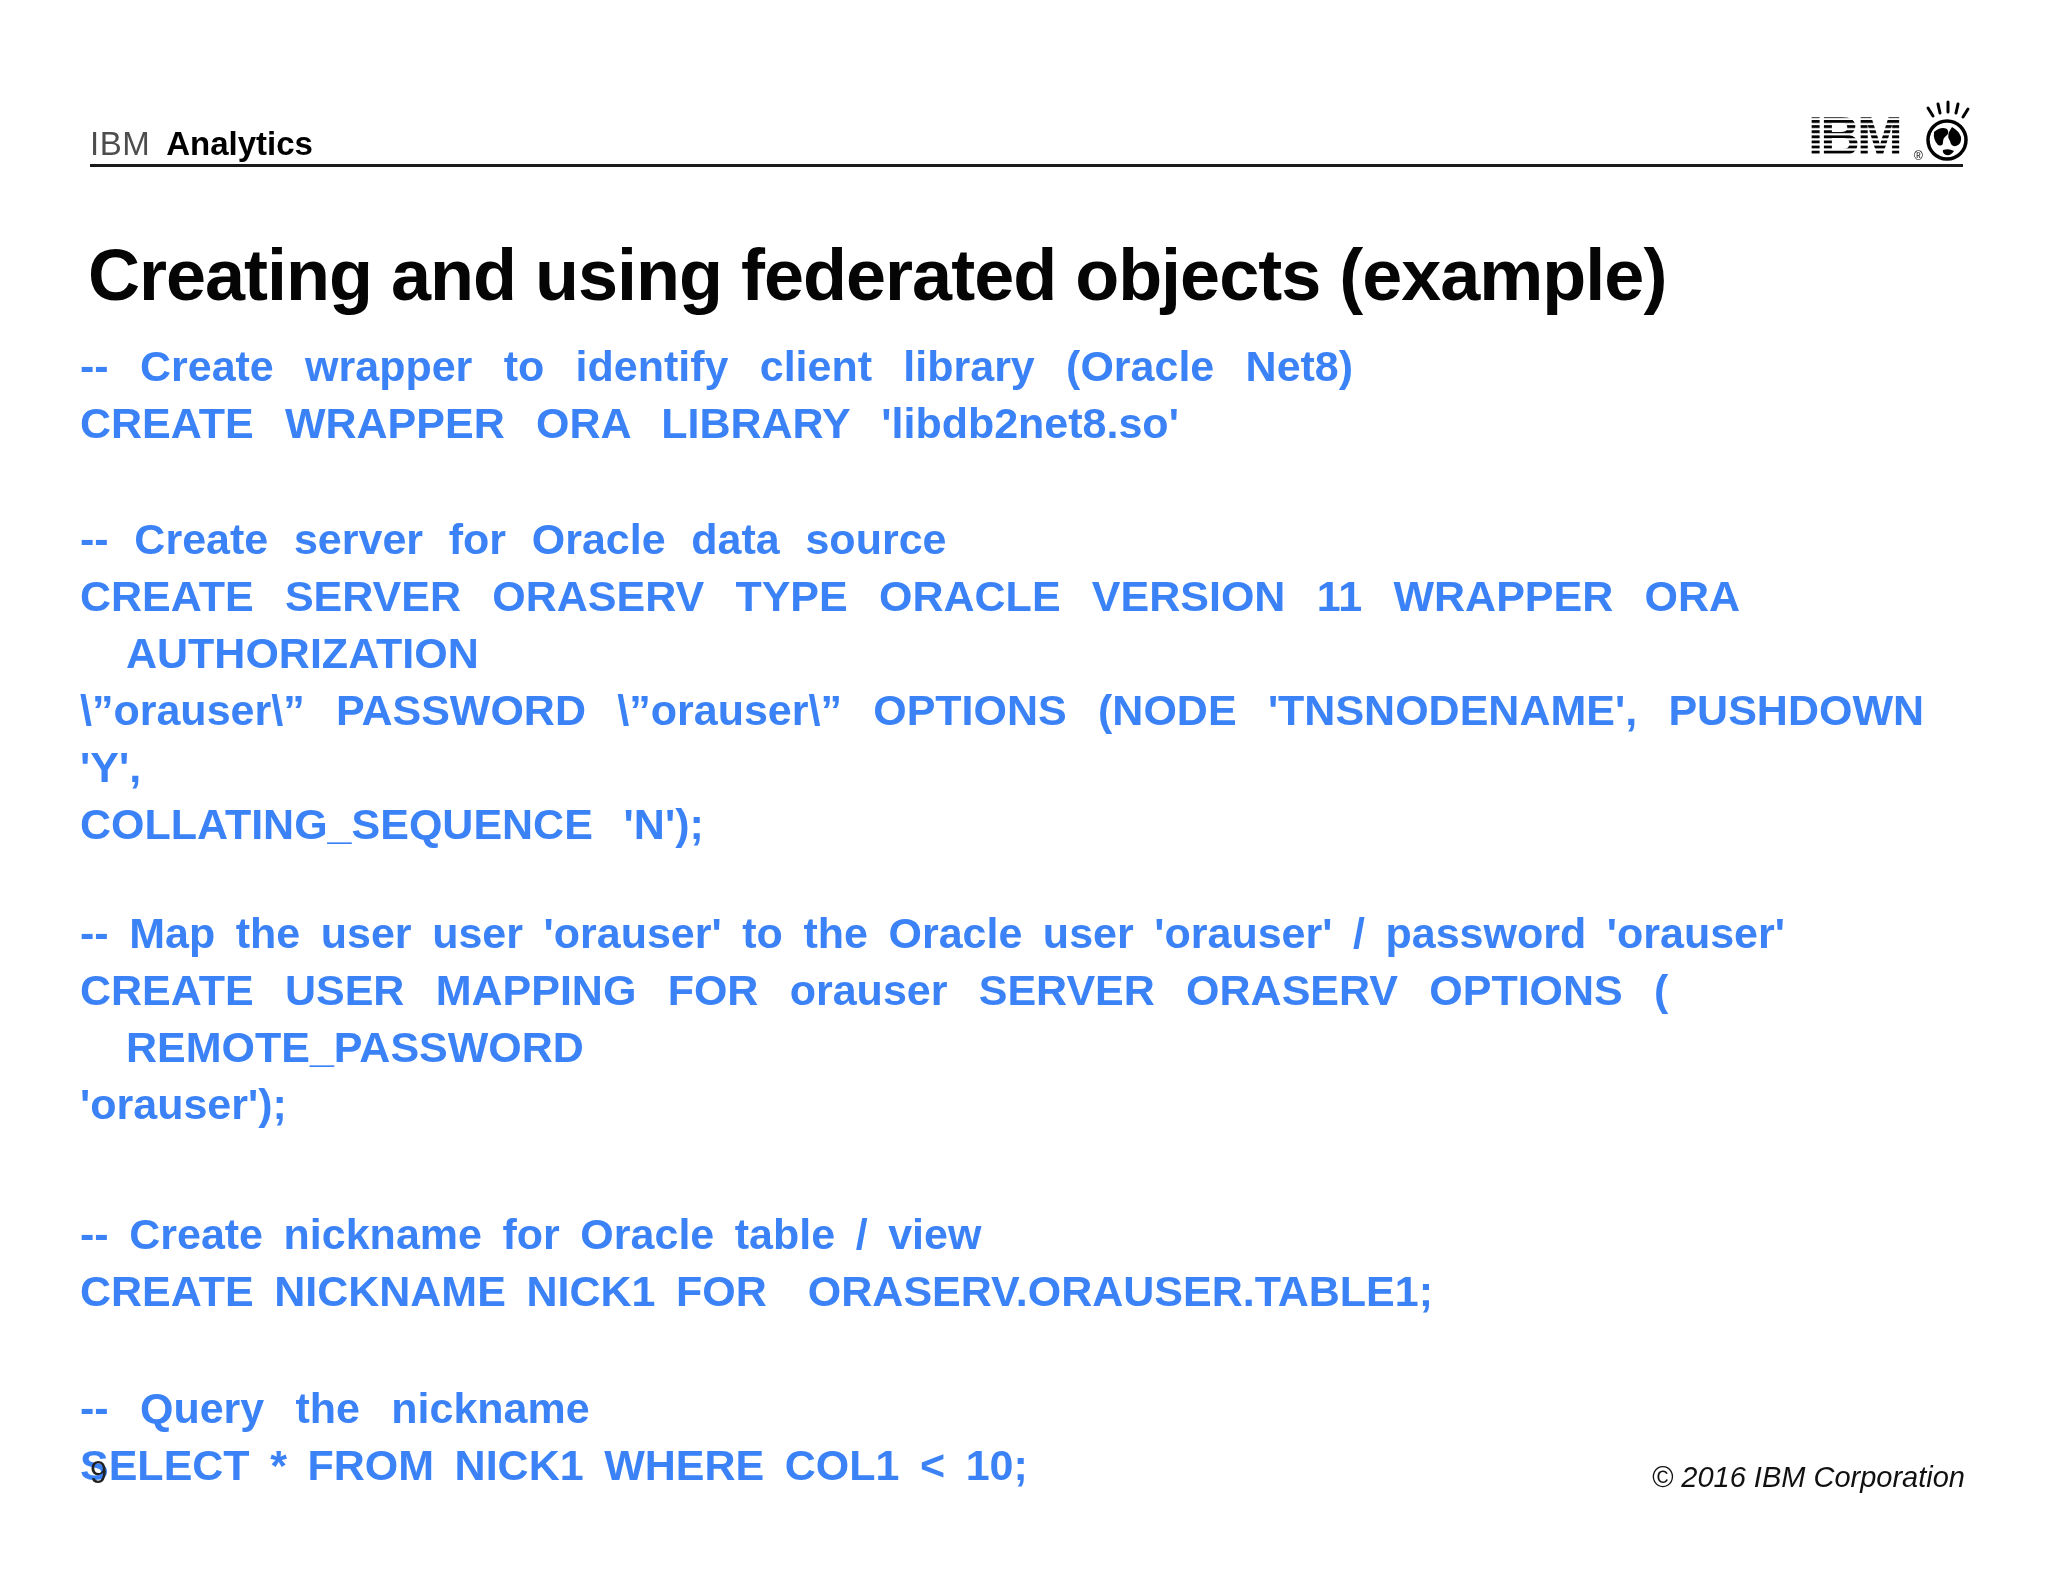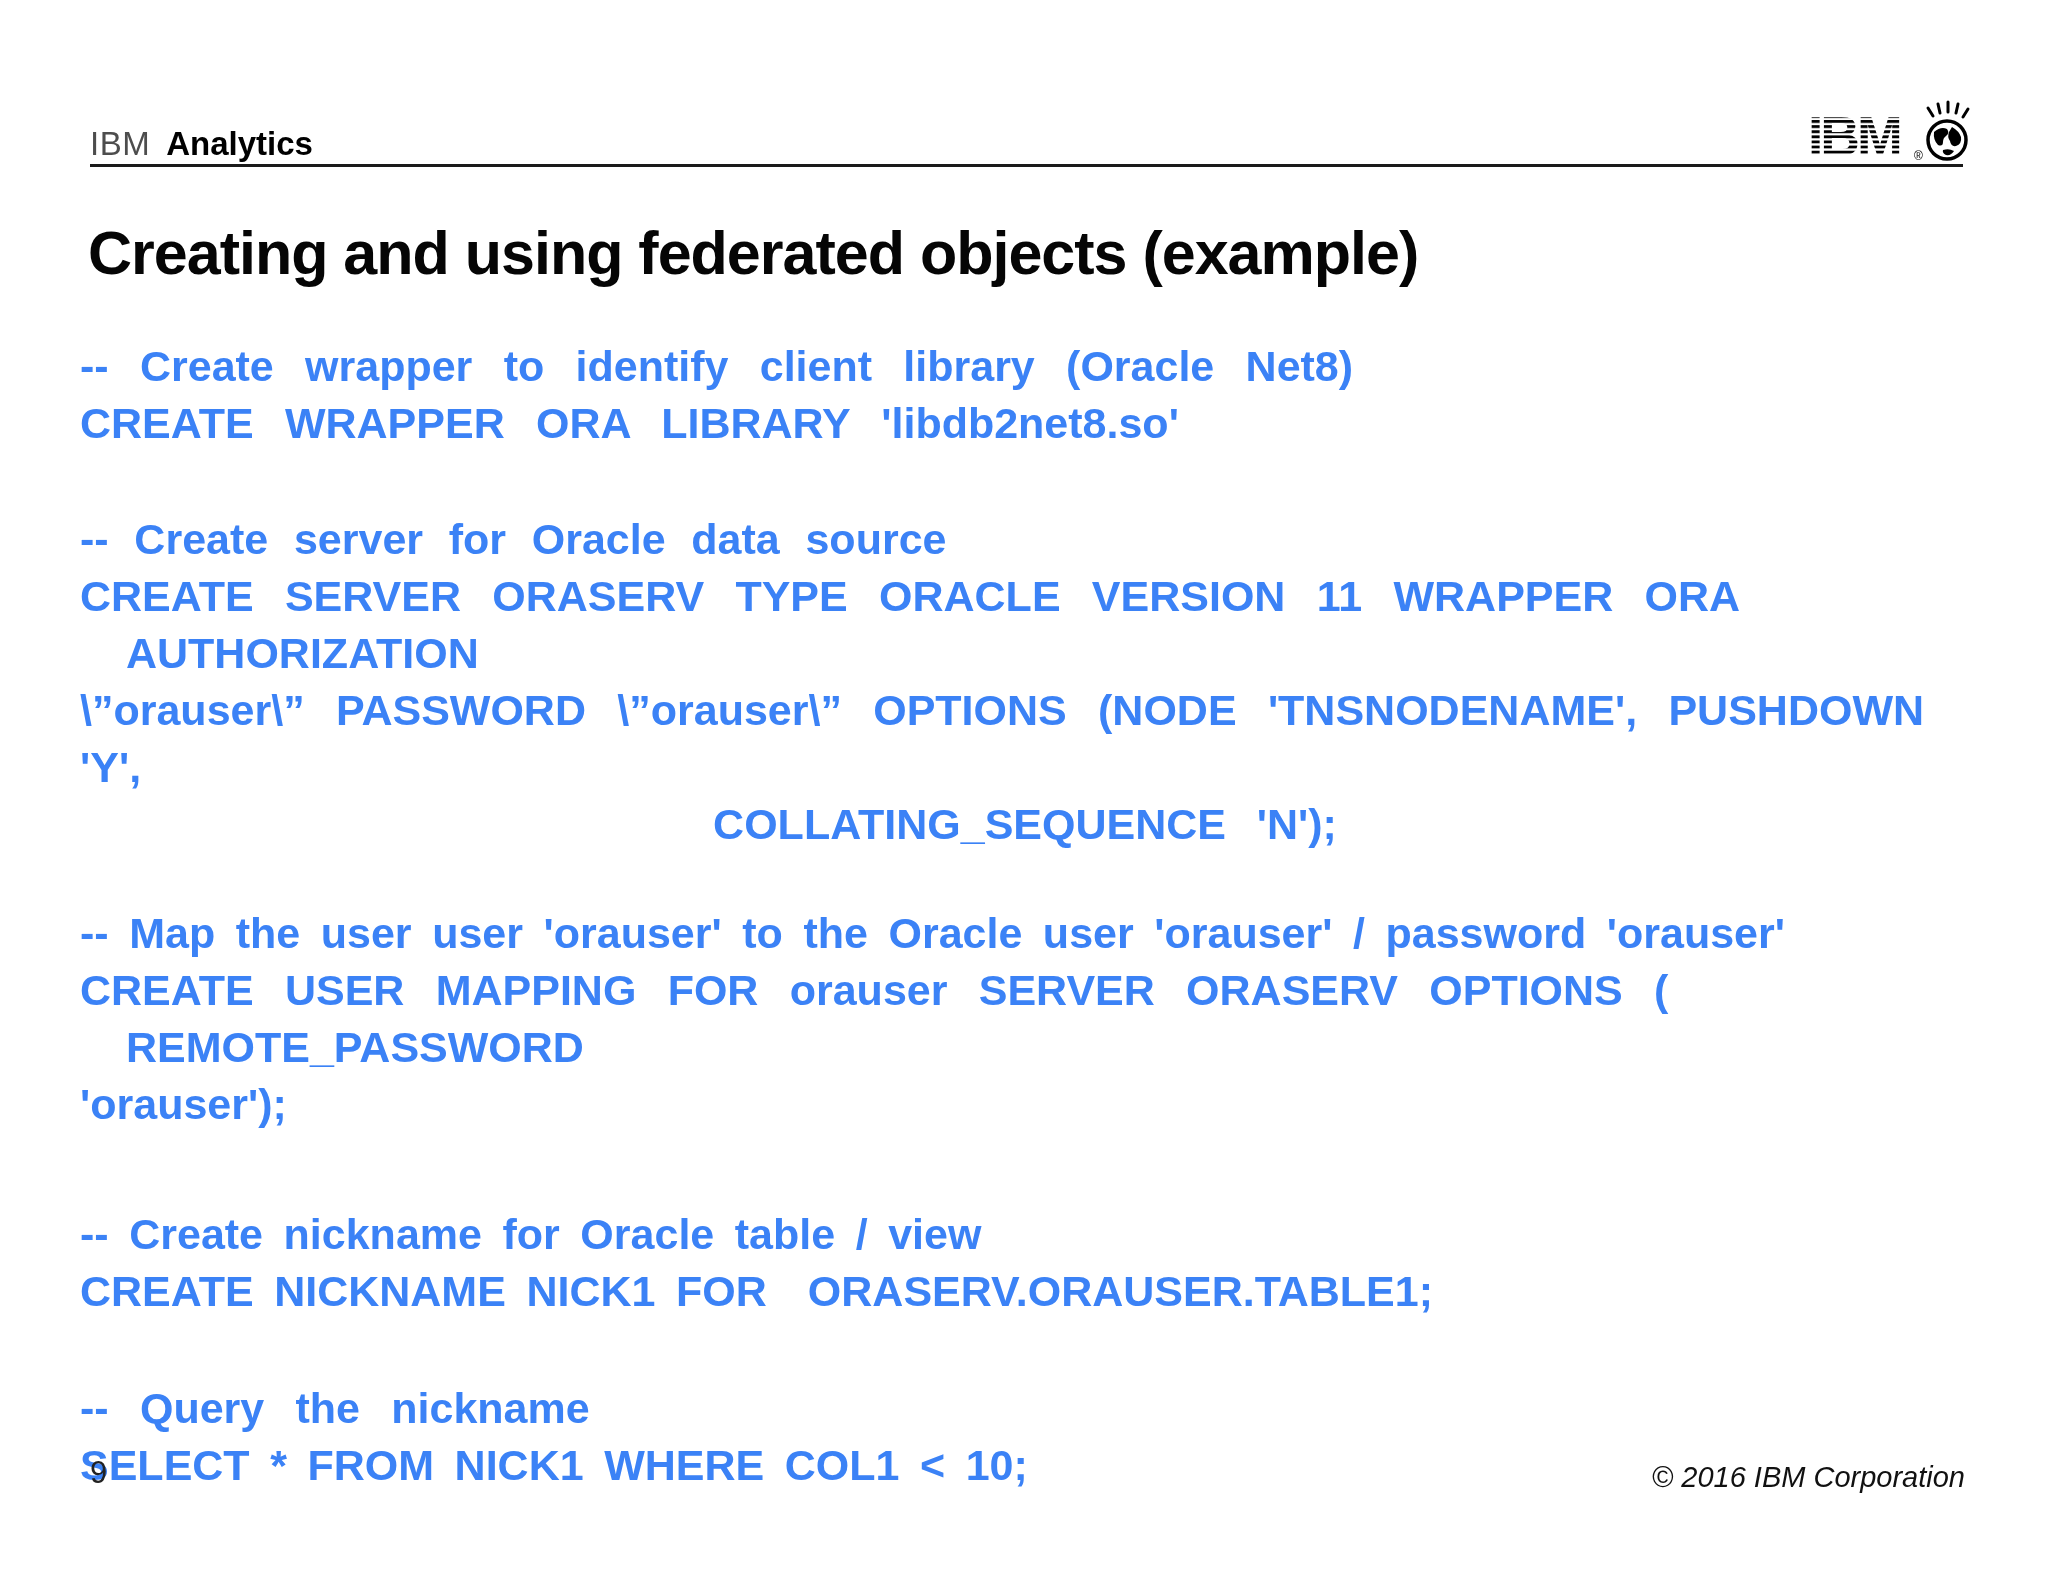--- a/index.html
+++ b/index.html
@@ -16,35 +16,35 @@
     font-size:33px; white-space:nowrap;
   }
   .brand .ibm   { color:#4d4d4d; font-weight:400; letter-spacing:0.5px; }
   .brand .analytics { color:#000; font-weight:700; margin-left:16px; }
   .header-rule {
     position:absolute; left:90px; top:164px;
     width:1873px; height:3px; background:#1a1a1a;
   }
   .logo-svg { position:absolute; left:1804px; top:98px; }
   .page-title {
-    position:absolute; left:88px; top:177px;
-    font-size:61px; font-weight:700; letter-spacing:-1px;
+    position:absolute; left:88px; top:186px;
+    font-size:72px; font-weight:700; letter-spacing:-1px;
     white-space:nowrap; color:#050505;
   }
   .body-text {
     position:absolute; left:80px; top:338px; width:1890px;
     font-size:43px; font-weight:700; color:#3b82f6;
   }
   .line { line-height:57px; white-space:pre-wrap; }
   .indent { padding-left:46px; }
   .block-b { margin-top:59px; }
   .block-c { margin-top:52px; }
   .block-d { margin-top:73px; }
   .block-e { margin-top:60px; }
-  .ws-n { word-spacing:0.08em;text-align:center; }
+  .ws-n { word-spacing:0.08em; }
   .ws-m { word-spacing:0.20em; }
   .ws-w { word-spacing:0.32em; }
   .ws-x { word-spacing:0.45em; }
   .page-number {
     position:absolute; left:90px; top:1455px;
     font-size:31px; font-weight:400; color:#222;
   }
   .copyright {
     position:absolute; right:83px; top:1461px;
     font-size:29px; font-weight:400; color:#111;

